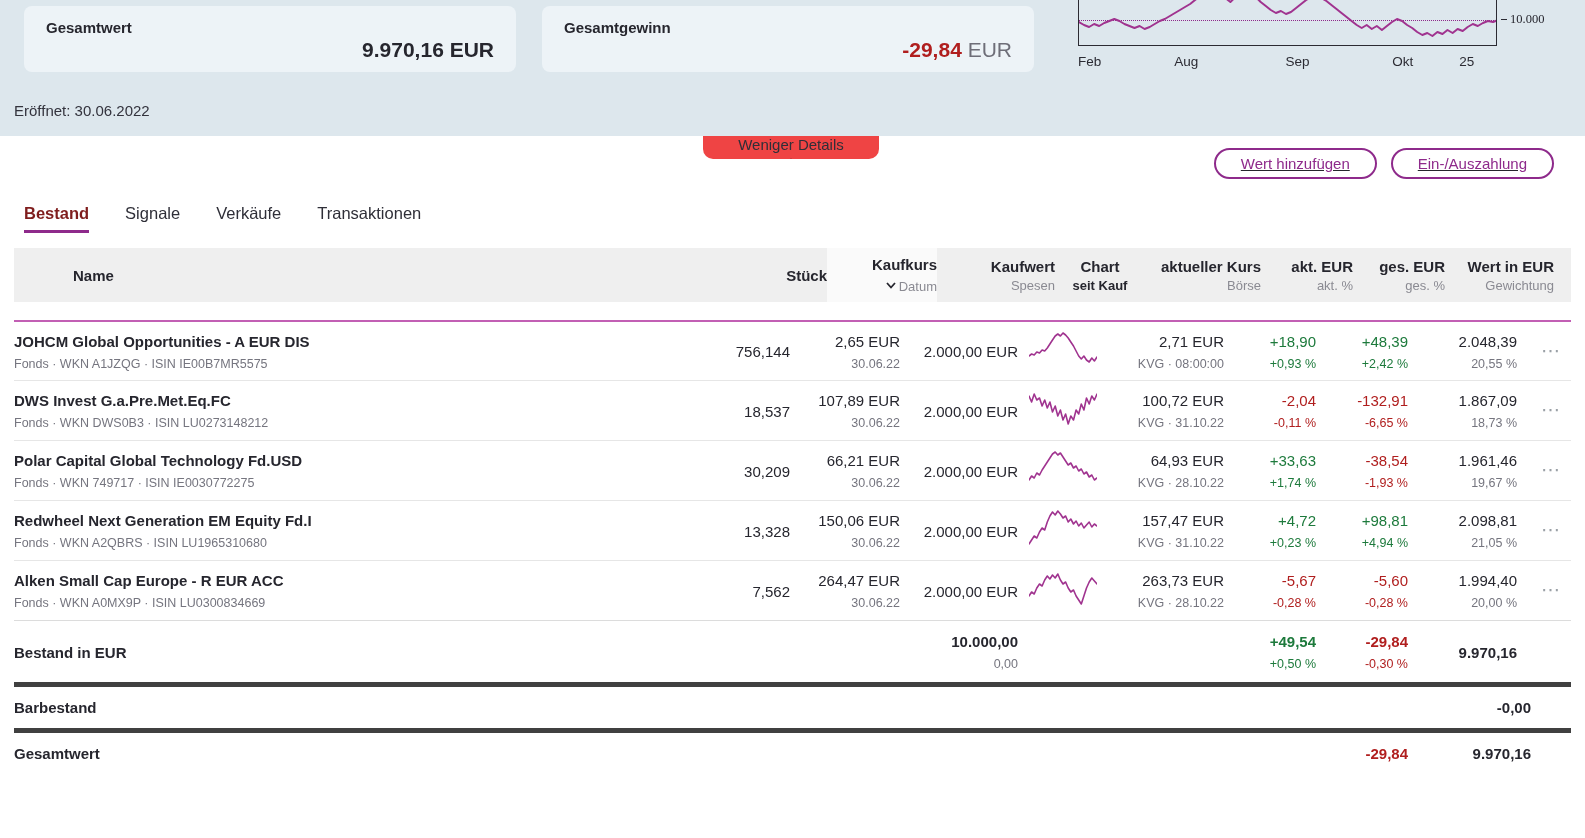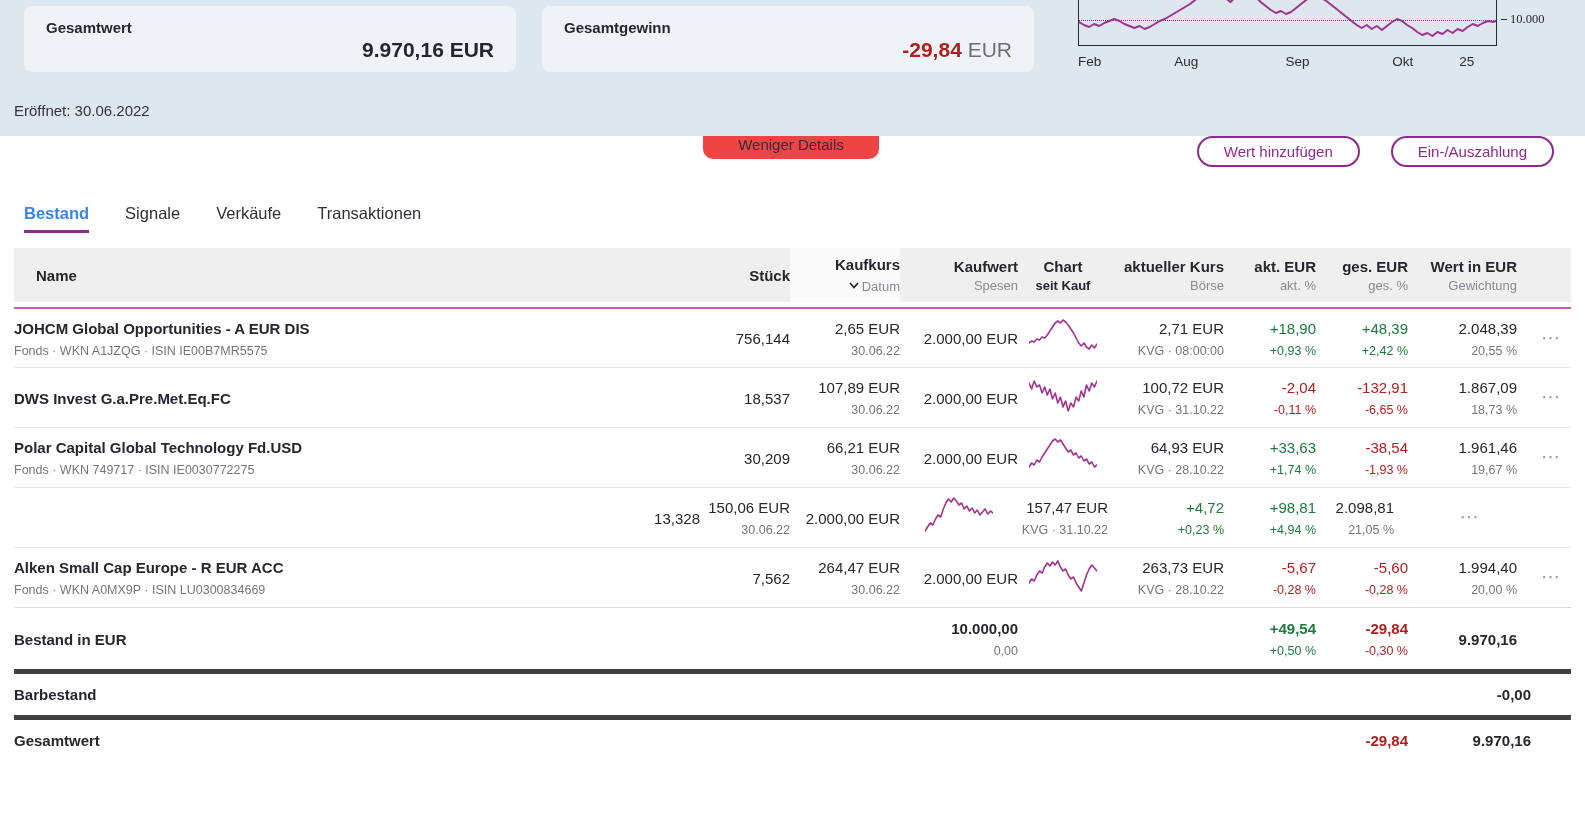--- a/index.html
+++ b/index.html
@@ -28,33 +28,33 @@
   .xlabels { position:absolute; left:18px; top:54px; width:419px; height:16px; font-size:13.5px; color:#2b2b33; }
   .xlabels span { position:absolute; top:0; }
   .xl-0 { left:0; } .xl-1 { left:23%; } .xl-2 { left:49.5%; } .xl-3 { left:75%; } .xl-4 { left:91%; }
 
   
   .details-toggle { position:absolute; left:703px; top:136px; width:176px; height:23px; background:#ef4444;
        border:none; border-radius:0 0 10px 10px; font-family:inherit; font-size:15px; color:#2f2f38;
        display:flex; align-items:center; justify-content:center; gap:5px; cursor:pointer;flex-direction:column; }
 
   
-  .toolbar { position:absolute; top:136px; right:31px; display:flex; gap:31px; }
+  .toolbar { position:absolute; top:148px; right:31px; display:flex; gap:14px;text-decoration:underline; }
   .pill { height:31px; padding:0 25px; background:#fff; border:2px solid #8e2a8b; border-radius:17px;
           color:#8e2a8b; font-family:inherit; font-size:15px; cursor:pointer; }
 
   
   .tabs { display:flex; gap:36px; margin:68px 0 0 24px; font-size:16.5px; }
   .tab { color:#2f2f38; padding-bottom:7px; cursor:pointer; }
-  .tab.active { color:#3b82f6; font-weight:bold; border-bottom:3px solid #8e2a8b; }
+  .tab.active { color:#7f1d1d; font-weight:bold; border-bottom:3px solid #8e2a8b; }
 
   
   .table { margin:15px 14px 0 14px; }
   .grid { display:grid; grid-template-columns:686px 90px 110px 118px 90px 116px 92px 92px 123px 40px; align-items:center; }
-  .thead { background:#efefef; height:54px; margin-bottom:5px; align-items:stretch; }
+  .thead { background:#efefef; height:54px; margin-bottom:18px; align-items:stretch;padding-left:37px; }
   .th { display:flex; flex-direction:column; justify-content:center; text-align:right; cursor:pointer; }
   .th .t { font-size:15px; font-weight:bold; color:#26262e; }
   .th .s { font-size:13px; color:#8a8a92; margin-top:3px; }
   .th .s.dark { color:#26262e; font-weight:bold; }
   .th.left { text-align:left; padding-left:22px; }
   .th.center { text-align:center; }
   .th.sorted { background:#fafafa; }
   .th .sortrow { display:flex; justify-content:flex-end; align-items:center; gap:3px; margin-top:3px; }
   .chev { width:10px; height:7px; }
 
@@ -220,20 +220,21 @@
     <div class="cell wert">
         <div class="main">2.048,39</div>
         <div class="sub">20,55 %</div>
       </div>
     <div class="cell dots"><span class="menu">⋯</span></div>
   </div>
 
   <div class="grid trow">
     <div class="cell name">
       <div class="fund-name">DWS Invest G.a.Pre.Met.Eq.FC</div>
+      <div class="fund-meta">Fonds · WKN DWS0B3 · ISIN LU0273148212</div>
     </div>
     <div class="cell">
         <div class="main">18,537</div>
       </div>
     <div class="cell">
         <div class="main">107,89 EUR</div>
         <div class="sub">30.06.22</div>
       </div>
     <div class="cell">
         <div class="main">2.000,00 EUR</div>
@@ -291,20 +292,24 @@
         <div class="sub neg">-1,93 %</div>
       </div>
     <div class="cell wert">
         <div class="main">1.961,46</div>
         <div class="sub">19,67 %</div>
       </div>
     <div class="cell dots"><span class="menu">⋯</span></div>
   </div>
 
   <div class="grid trow">
+    <div class="cell name">
+      <div class="fund-name">Redwheel Next Generation EM Equity Fd.I</div>
+      <div class="fund-meta">Fonds · WKN A2QBRS · ISIN LU1965310680</div>
+    </div>
     <div class="cell">
         <div class="main">13,328</div>
       </div>
     <div class="cell">
         <div class="main">150,06 EUR</div>
         <div class="sub">30.06.22</div>
       </div>
     <div class="cell">
         <div class="main">2.000,00 EUR</div>
       </div>

